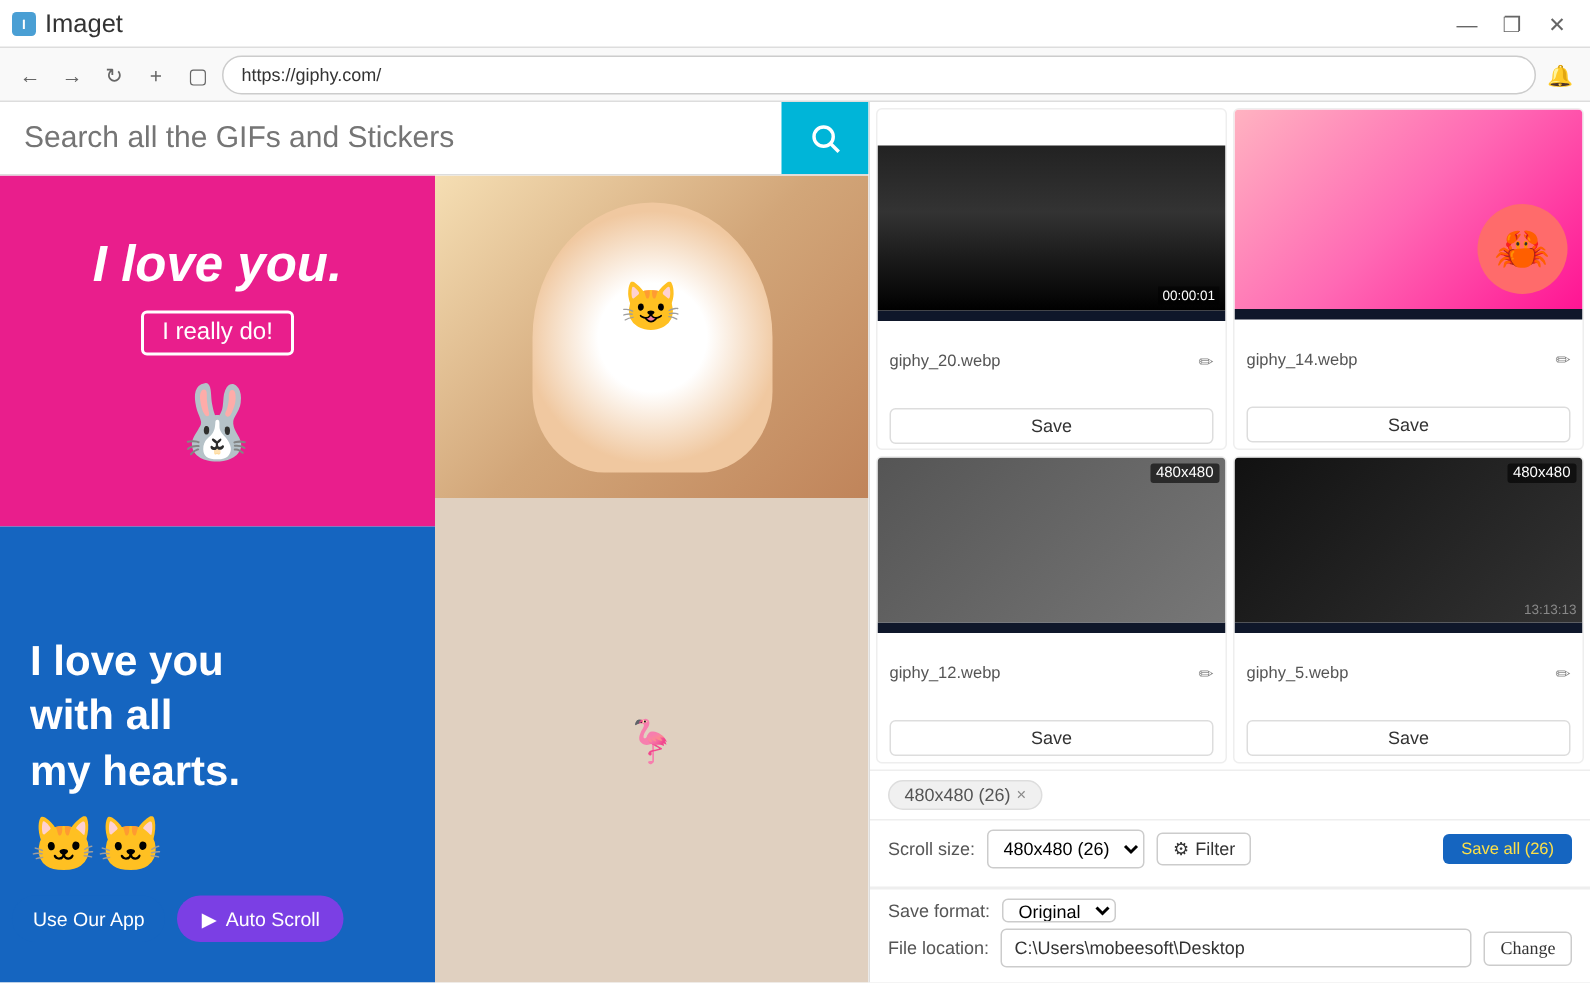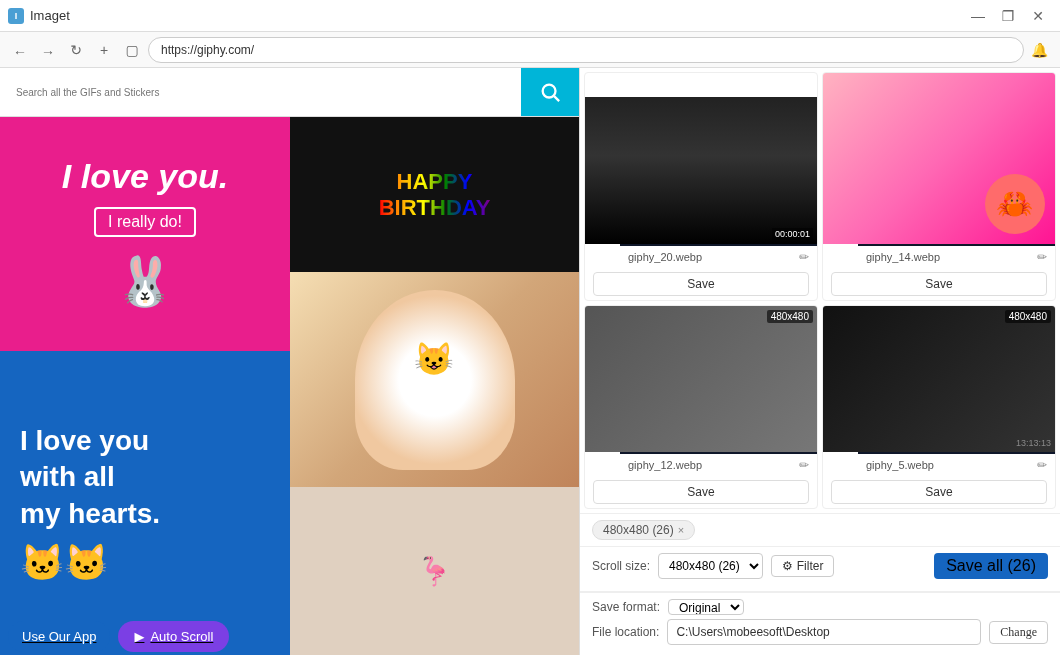--- a/index.html
+++ b/index.html
@@ -7,21 +7,21 @@
 
     
     .title-bar {
       display: flex; align-items: center; justify-content: space-between;
       background: #fff; height: 32px; padding: 0 8px;
       border-bottom: 1px solid #ddd;
     }
     .title-bar-left { display: flex; align-items: center; gap: 6px; }
     .title-bar-icon { width: 16px; height: 16px; background: #4a9fd4; border-radius: 3px; display: flex; align-items: center; justify-content: center; }
     .title-bar-icon span { color: white; font-size: 9px; font-weight: bold; }
-    .title-bar-title { font-size: 13px; color: #333; }
+    .title-bar-title { font-size: 17px; color: #333; }
     .title-bar-controls { display: flex; gap: 2px; }
     .title-btn { width: 28px; height: 28px; border: none; background: transparent; cursor: pointer; display: flex; align-items: center; justify-content: center; font-size: 14px; color: #666; border-radius: 3px; }
 
     
     .browser-bar {
       display: flex; align-items: center; background: #f9f9f9; height: 36px;
       padding: 0 8px; gap: 4px; border-bottom: 1px solid #ddd;
     }
     .nav-btn { width: 24px; height: 24px; border: none; background: transparent; cursor: pointer; display: flex; align-items: center; justify-content: center; color: #666; font-size: 14px; border-radius: 3px; }
     .address-bar {
@@ -36,21 +36,21 @@
     
     .browser-content { width: 580px; background: #fff; position: relative; overflow: hidden; border-right: 1px solid #ddd; }
 
     
     .search-bar {
       display: flex; align-items: center; background: white;
       border-bottom: 1px solid #ddd; position: relative;
     }
     .search-input {
       flex: 1; height: 48px; border: none; padding: 0 16px;
-      font-size: 10px; color: #999; outline: none;
+      font-size: 20px; color: #999; outline: none;
     }
     .search-btn {
       width: 58px; height: 48px; background: #00b5d8; border: none;
       cursor: pointer; display: flex; align-items: center; justify-content: center;
     }
 
     
     .gif-grid { display: flex; gap: 0; height: calc(100% - 48px); overflow: hidden; }
     .gif-col { display: flex; flex-direction: column; }
     .gif-col-left { width: 290px; }
@@ -65,21 +65,21 @@
     .gif-tom { height: 205px; background: #f5c5a3; overflow: hidden; display: flex; align-items: center; justify-content: center; }
     .btn-autoscroll {
       background: #7b3fe4; color: white; border: none; border-radius: 20px;
       padding: 8px 16px; font-size: 13px; cursor: pointer; display: flex; align-items: center; gap: 6px;
     }
     .btn-useapp {
       background: #1565c0; color: white; border: none; border-radius: 20px;
       padding: 8px 14px; font-size: 13px; cursor: pointer;
     }
 
-    .overlay-buttons { position: absolute; bottom: 4px; left: 8px; display: flex; gap: 8px; text-decoration: underline; }
+    .overlay-buttons { position: absolute; bottom: 28px; left: 8px; display: flex; gap: 8px; }
 
     
     .right-panel { flex: 1; background: #fff; display: flex; flex-direction: column; }
 
     
     .album-bar {
       display: flex; align-items: center; padding: 8px 12px; gap: 8px;
       border-bottom: 1px solid #eee; height: 44px;
     }
     .album-label { color: #555; font-size: 13px; white-space: nowrap; }
@@ -93,21 +93,21 @@
     }
 
     
     .image-grid { display: grid; grid-template-columns: 1fr 1fr; gap: 0; flex: 1; overflow: hidden; padding: 4px; gap: 4px; }
     .image-card { border: 1px solid #eee; border-radius: 4px; overflow: hidden; display: flex; flex-direction: column; }
     .image-preview { flex: 1; position: relative; min-height: 110px; background: #000; }
     .size-badge {
       position: absolute; top: 4px; right: 4px; background: rgba(0,0,0,0.6);
       color: white; font-size: 10px; padding: 1px 4px; border-radius: 2px;
     }
-    .image-info { display: flex; align-items: center; justify-content: space-between; padding: 4px 8px; border-top: 2px solid #0f172a; margin-left: 35px; }
+    .image-info { display: flex; align-items: center; justify-content: space-between; padding: 20px 8px; border-top: 7px solid #0f172a; }
     .image-name { font-size: 11px; color: #555; }
     .edit-icon { color: #888; font-size: 12px; cursor: pointer; }
     .btn-save {
       display: block; width: calc(100% - 16px); margin: 4px 8px;
       background: white; border: 1px solid #ddd; border-radius: 4px;
       padding: 4px; cursor: pointer; font-size: 12px; text-align: center; color: #333;
     }
 
     
     .filter-bar {
@@ -127,22 +127,22 @@
     .size-select {
       height: 26px; border: 1px solid #ccc; border-radius: 4px;
       padding: 0 6px; font-size: 12px; background: white; cursor: pointer;
     }
     .btn-filter {
       display: flex; align-items: center; gap: 4px;
       background: white; border: 1px solid #ccc; border-radius: 4px;
       padding: 3px 10px; cursor: pointer; font-size: 12px; color: #333;
     }
     .btn-save-all {
-      background: #1565c0; color: #000000; border: none; border-radius: 4px;
-      padding: 4px 12px; cursor: pointer; font-size: 16px; margin-left: auto;
+      background: #1565c0; color: #fde047; border: none; border-radius: 4px;
+      padding: 4px 12px; cursor: pointer; font-size: 11px; margin-left: auto;
     }
 
     
     .bottom-bar { padding: 6px 12px; border-top: 1px solid #eee; }
     .bottom-row { display: flex; align-items: center; gap: 8px; margin-bottom: 4px; }
     .bottom-label { color: #555; font-size: 12px; white-space: nowrap; }
     .format-select {
       height: 16px; border: 1px solid #ccc; border-radius: 4px;
       padding: 0 6px; font-size: 12px; background: white; cursor: pointer;
     }
@@ -223,26 +223,20 @@
         <div class="gif-item gif-blue-bottom">
           <div style="font-size:28px;color:white;font-weight:bold;line-height:1.3;">
             I love you<br>with all<br>my hearts.
           </div>
           <div style="font-size:36px;margin-top:10px;">🐱🐱</div>
         </div>
       </div>
 
       <div class="gif-col gif-col-right">
 
-        <div class="gif-item gif-birthday" style="background:#111;height:155px;position:relative;">
-          <div style="text-align:center;">
-            <div style="font-size:22px;font-weight:900;background:linear-gradient(to right,red,orange,yellow,green,blue,purple);-webkit-background-clip:text;-webkit-text-fill-color:transparent;">HAPPY</div>
-            <div style="font-size:22px;font-weight:900;background:linear-gradient(to right,red,orange,yellow,green,blue,purple);-webkit-background-clip:text;-webkit-text-fill-color:transparent;">BIRTHDAY</div>
-          </div>
-        </div>
 
         <div class="gif-item gif-tom" style="height:215px;background:linear-gradient(135deg,#f5deb3 0%,#d2a679 50%,#c0845a 100%);position:relative;overflow:hidden;">
           <div style="width:160px;height:180px;background:radial-gradient(circle,#fff 30%,#f0c8a0 70%);border-radius:50% 50% 30% 30%;position:relative;">
             <div style="position:absolute;top:50px;left:50%;transform:translateX(-50%);font-size:32px;">😺</div>
           </div>
         </div>
 
         <div style="flex:1;background:#e0d0c0;display:flex;align-items:center;justify-content:center;">
           <div style="font-size:28px;color:#888;">🦩</div>
         </div>

